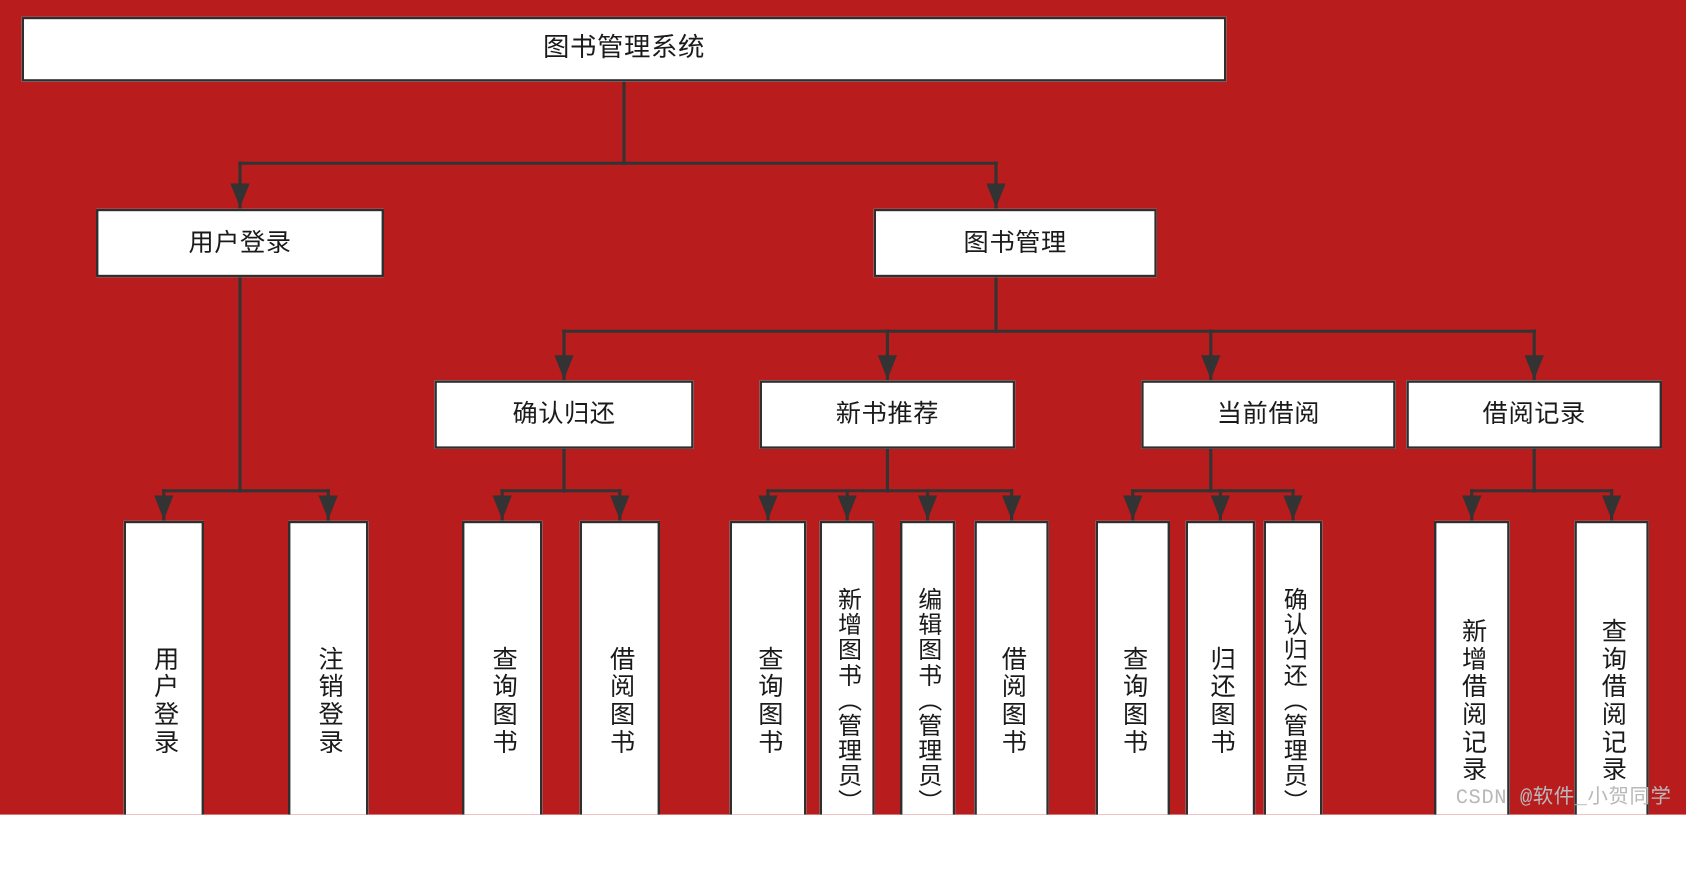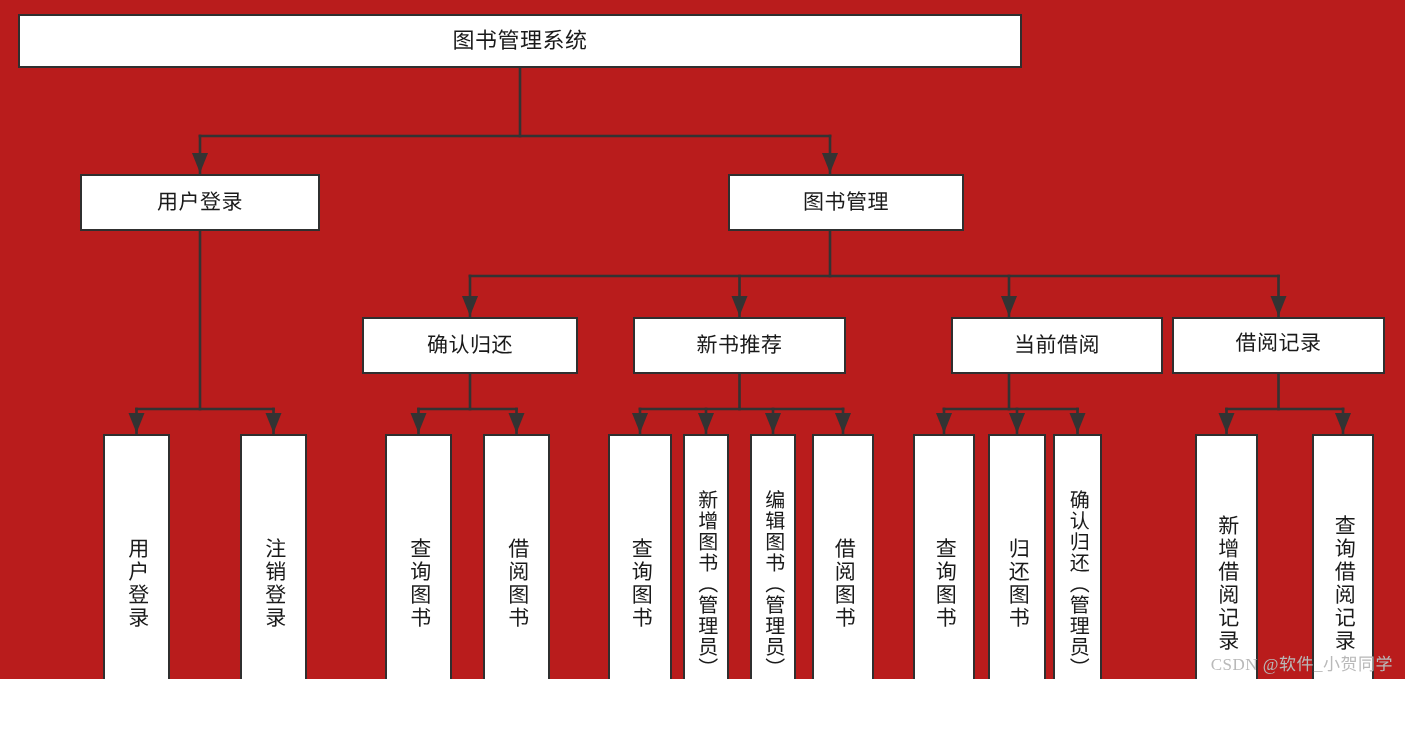--- a/index.html
+++ b/index.html
@@ -69,21 +69,21 @@
   }
   #watermark {
     position: absolute;
     right: 12px;
     bottom: 4px;
     font-size: 17px;
     color: #b9b9b9;
     letter-spacing: 0.5px;
     z-index: 5;
     white-space: nowrap;
-    font-family: Liberation Serif, serif;
+    font-family: Liberation Mono, monospace;
   }
 </style>
 </head>
 <body>
 
 <div id="diagram-root">
   <svg id="edge-layer" viewBox="0 0 1405 747" xmlns="http://www.w3.org/2000/svg">
       <line x1="520" y1="68" x2="520" y2="136" stroke="#333333" stroke-width="2.6" stroke-linecap="square"></line>
       <line x1="200" y1="136" x2="830" y2="136" stroke="#333333" stroke-width="2.6" stroke-linecap="square"></line>
       <line x1="200" y1="136" x2="200" y2="173" stroke="#333333" stroke-width="2.6" stroke-linecap="square"></line>
@@ -149,21 +149,21 @@
       </div>
       <div class="node level-2 horizontal" style="left: 362px; top: 317px; width: 216px; height: 57px;">
         <span class="node-label">确认归还</span>
       </div>
       <div class="node level-2 horizontal" style="left: 633px; top: 317px; width: 213px; height: 57px;">
         <span class="node-label">新书推荐</span>
       </div>
       <div class="node level-2 horizontal" style="left: 903px; top: 317px; width: 212px; height: 57px; margin-left: 48px;">
         <span class="node-label">当前借阅</span>
       </div>
-      <div class="node level-2 horizontal" style="left: 1172px; top: 317px; width: 213px; height: 57px; font-family: Liberation Mono, monospace;">
+      <div class="node level-2 horizontal" style="left: 1172px; top: 317px; width: 213px; height: 57px;">
         <span class="node-label">借阅记录</span>
       </div>
       <div class="node level-3 vertical" style="left: 103px; top: 434px; width: 67px; height: 299px;">
         <span class="node-label">用户登录</span>
       </div>
       <div class="node level-3 vertical" style="left: 240px; top: 434px; width: 67px; height: 299px;">
         <span class="node-label">注销登录</span>
       </div>
       <div class="node level-3 vertical" style="left: 385px; top: 434px; width: 67px; height: 299px;">
         <span class="node-label">查询图书</span>

